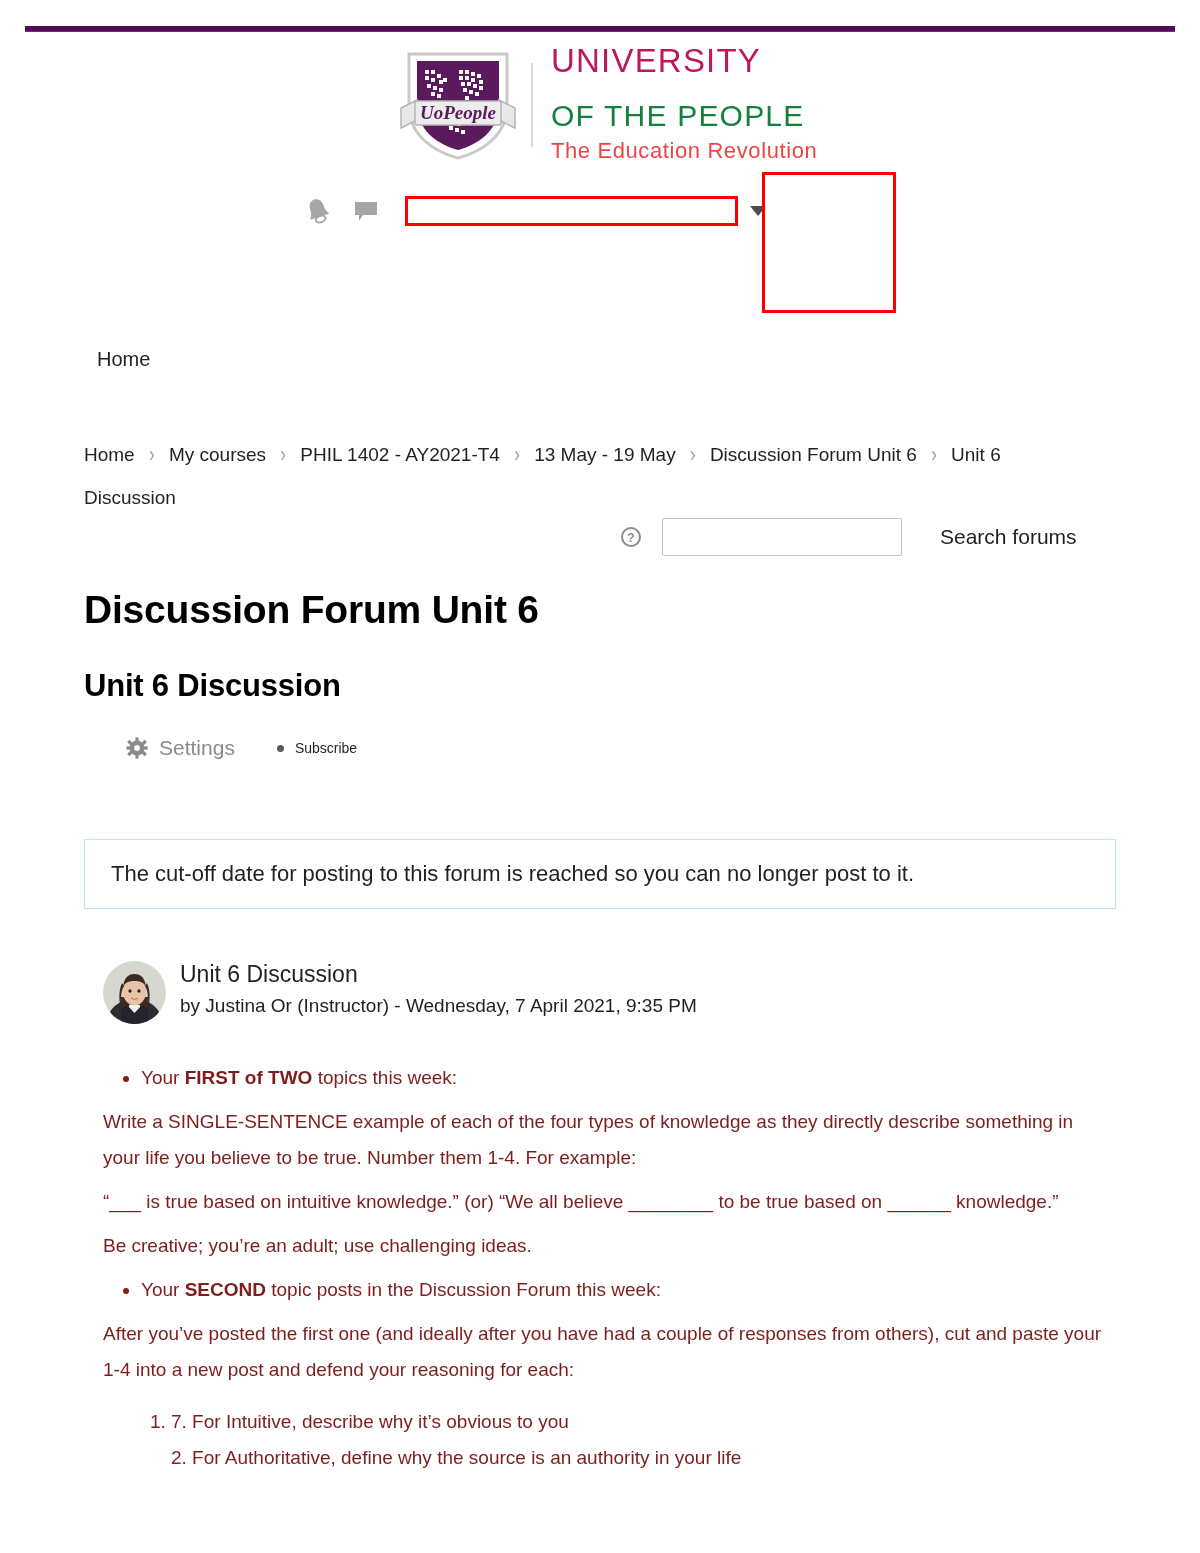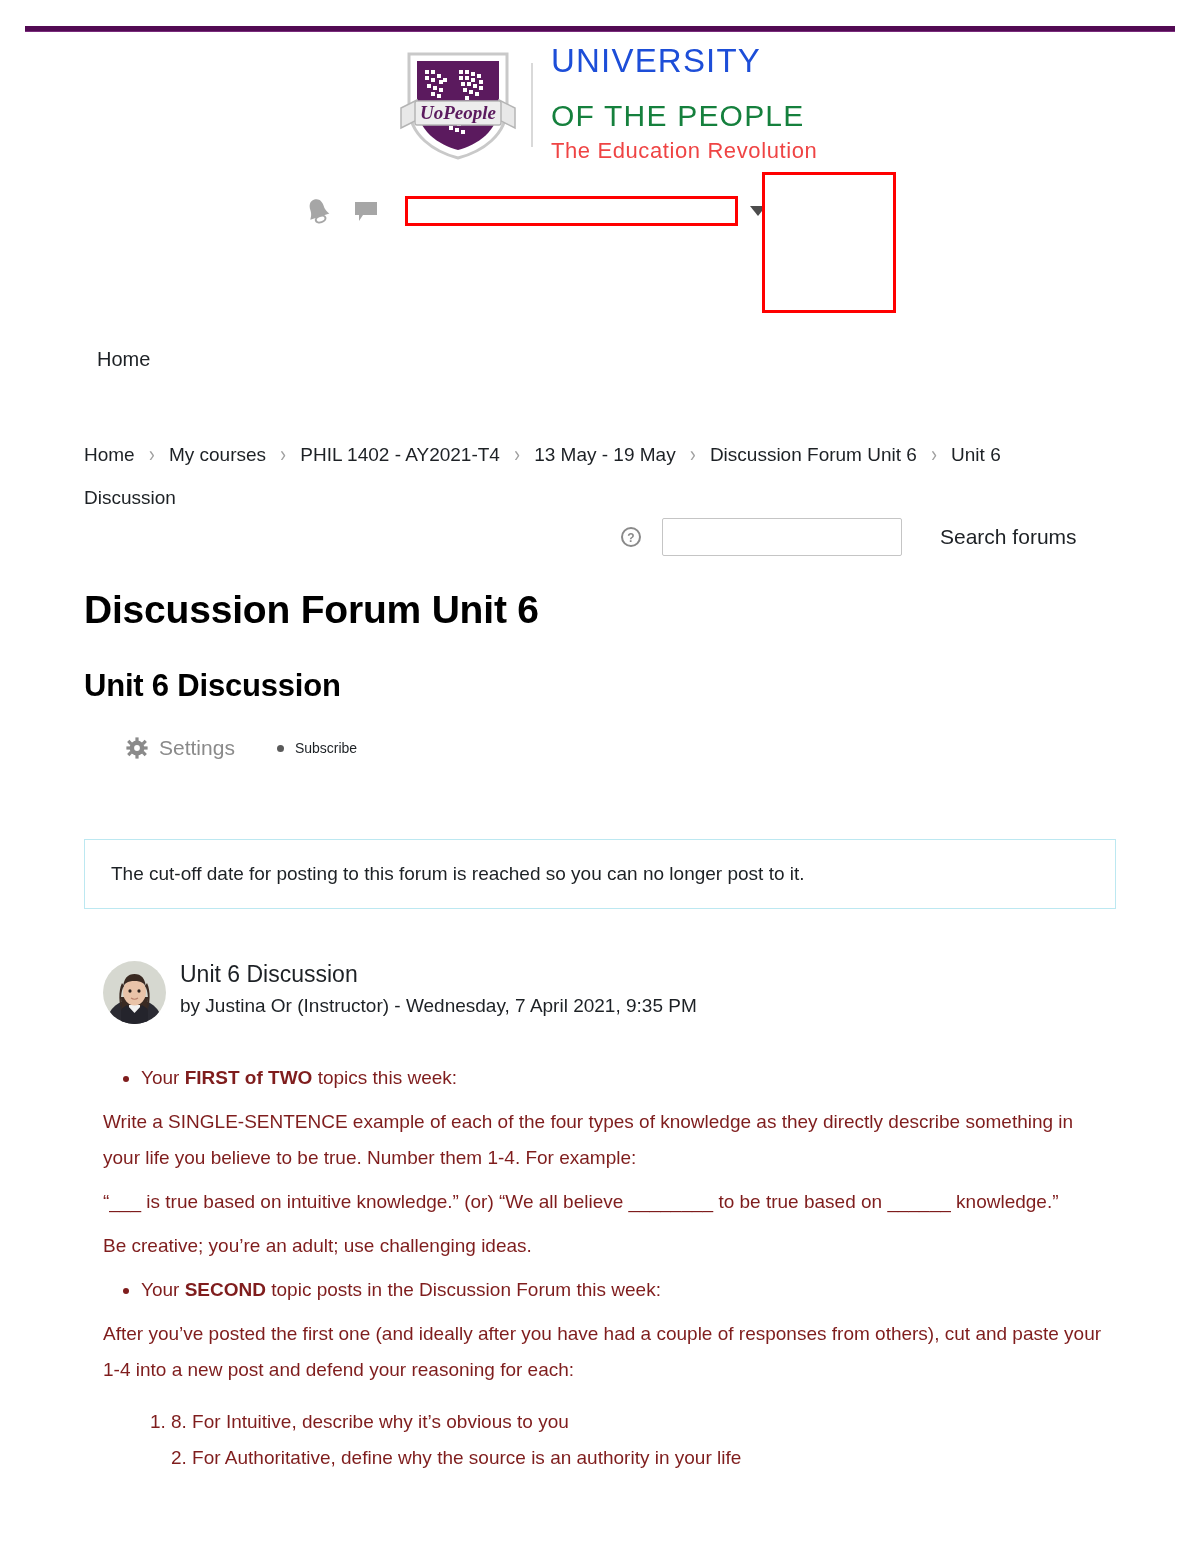--- a/index.html
+++ b/index.html
@@ -29,21 +29,21 @@
     position: relative; width: 126px; height: 115px;
     flex: none;
   }
   .shield svg { display: block; }
   .logo-divider {
     width: 2px; height: 84px; background: #d9d9d9;
     margin: 0 18px 0 10px;
   }
   .logo-text { line-height: 1; padding-bottom: 4px; }
   .logo-text .l1 {
-    font-size: 33px; letter-spacing: 1.2px; color: #1d4ed8;
+    font-size: 33px; letter-spacing: 1.2px; color: #be185d;
     font-family: "Liberation Sans", sans-serif; font-weight: 400;
   }
   .logo-text .l2 {
     font-size: 30px; letter-spacing: 1.2px; color: #15803d;
     margin-top: 24px; font-weight: 400;
   }
   .logo-text .l3 {
     font-size: 22px; letter-spacing: 0.6px; color: #ef4444;
     margin-top: 9px; font-weight: 400;
   }
@@ -129,21 +129,21 @@
     background: #5a5a5a; margin-right: 11px;
   }
   .act-subscribe-label { font-size: 14px; color: #1d2125; }
 
   
   .alert {
     position: absolute; left: 84px; top: 839px;
     width: 1032px; height: 70px;
     border: 1px solid #bce8f1; background: #ffffff;
     display: flex; align-items: center; padding: 0 26px;
-    font-size: 19px; color: #1d2125;
+    font-size: 22px; color: #1d2125;
   }
 
   
   .post-head {
     position: absolute; left: 103px; top: 959px;
     display: flex; align-items: flex-start;
   }
   .avatar {
     width: 63px; height: 63px; border-radius: 50%;
     overflow: hidden; flex: none; margin-right: 14px; margin-top: 2px;
@@ -348,20 +348,20 @@
     <p class="gap-top">Be creative; you’re an adult; use challenging ideas.</p>
 
     <ul class="gap-top">
       <li><span>Your </span><b>SECOND</b><span> topic posts in the Discussion Forum this week:</span></li>
     </ul>
 
     <p class="gap-top">After you’ve posted the first one (and ideally after you have had a couple of responses from others), cut and paste your 1-4 into a new post and defend your reasoning for each:</p>
 
     <ol class="outer">
       <li>
-        <span class="subline">8. For Intuitive, describe why it’s obvious to you</span>
+        <span class="subline">7. For Intuitive, describe why it’s obvious to you</span>
         <span class="subline">2. For Authoritative, define why the source is an authority in your life</span>
       </li>
     </ol>
 
   </div>
 
 </div>
 
 </body></html>

